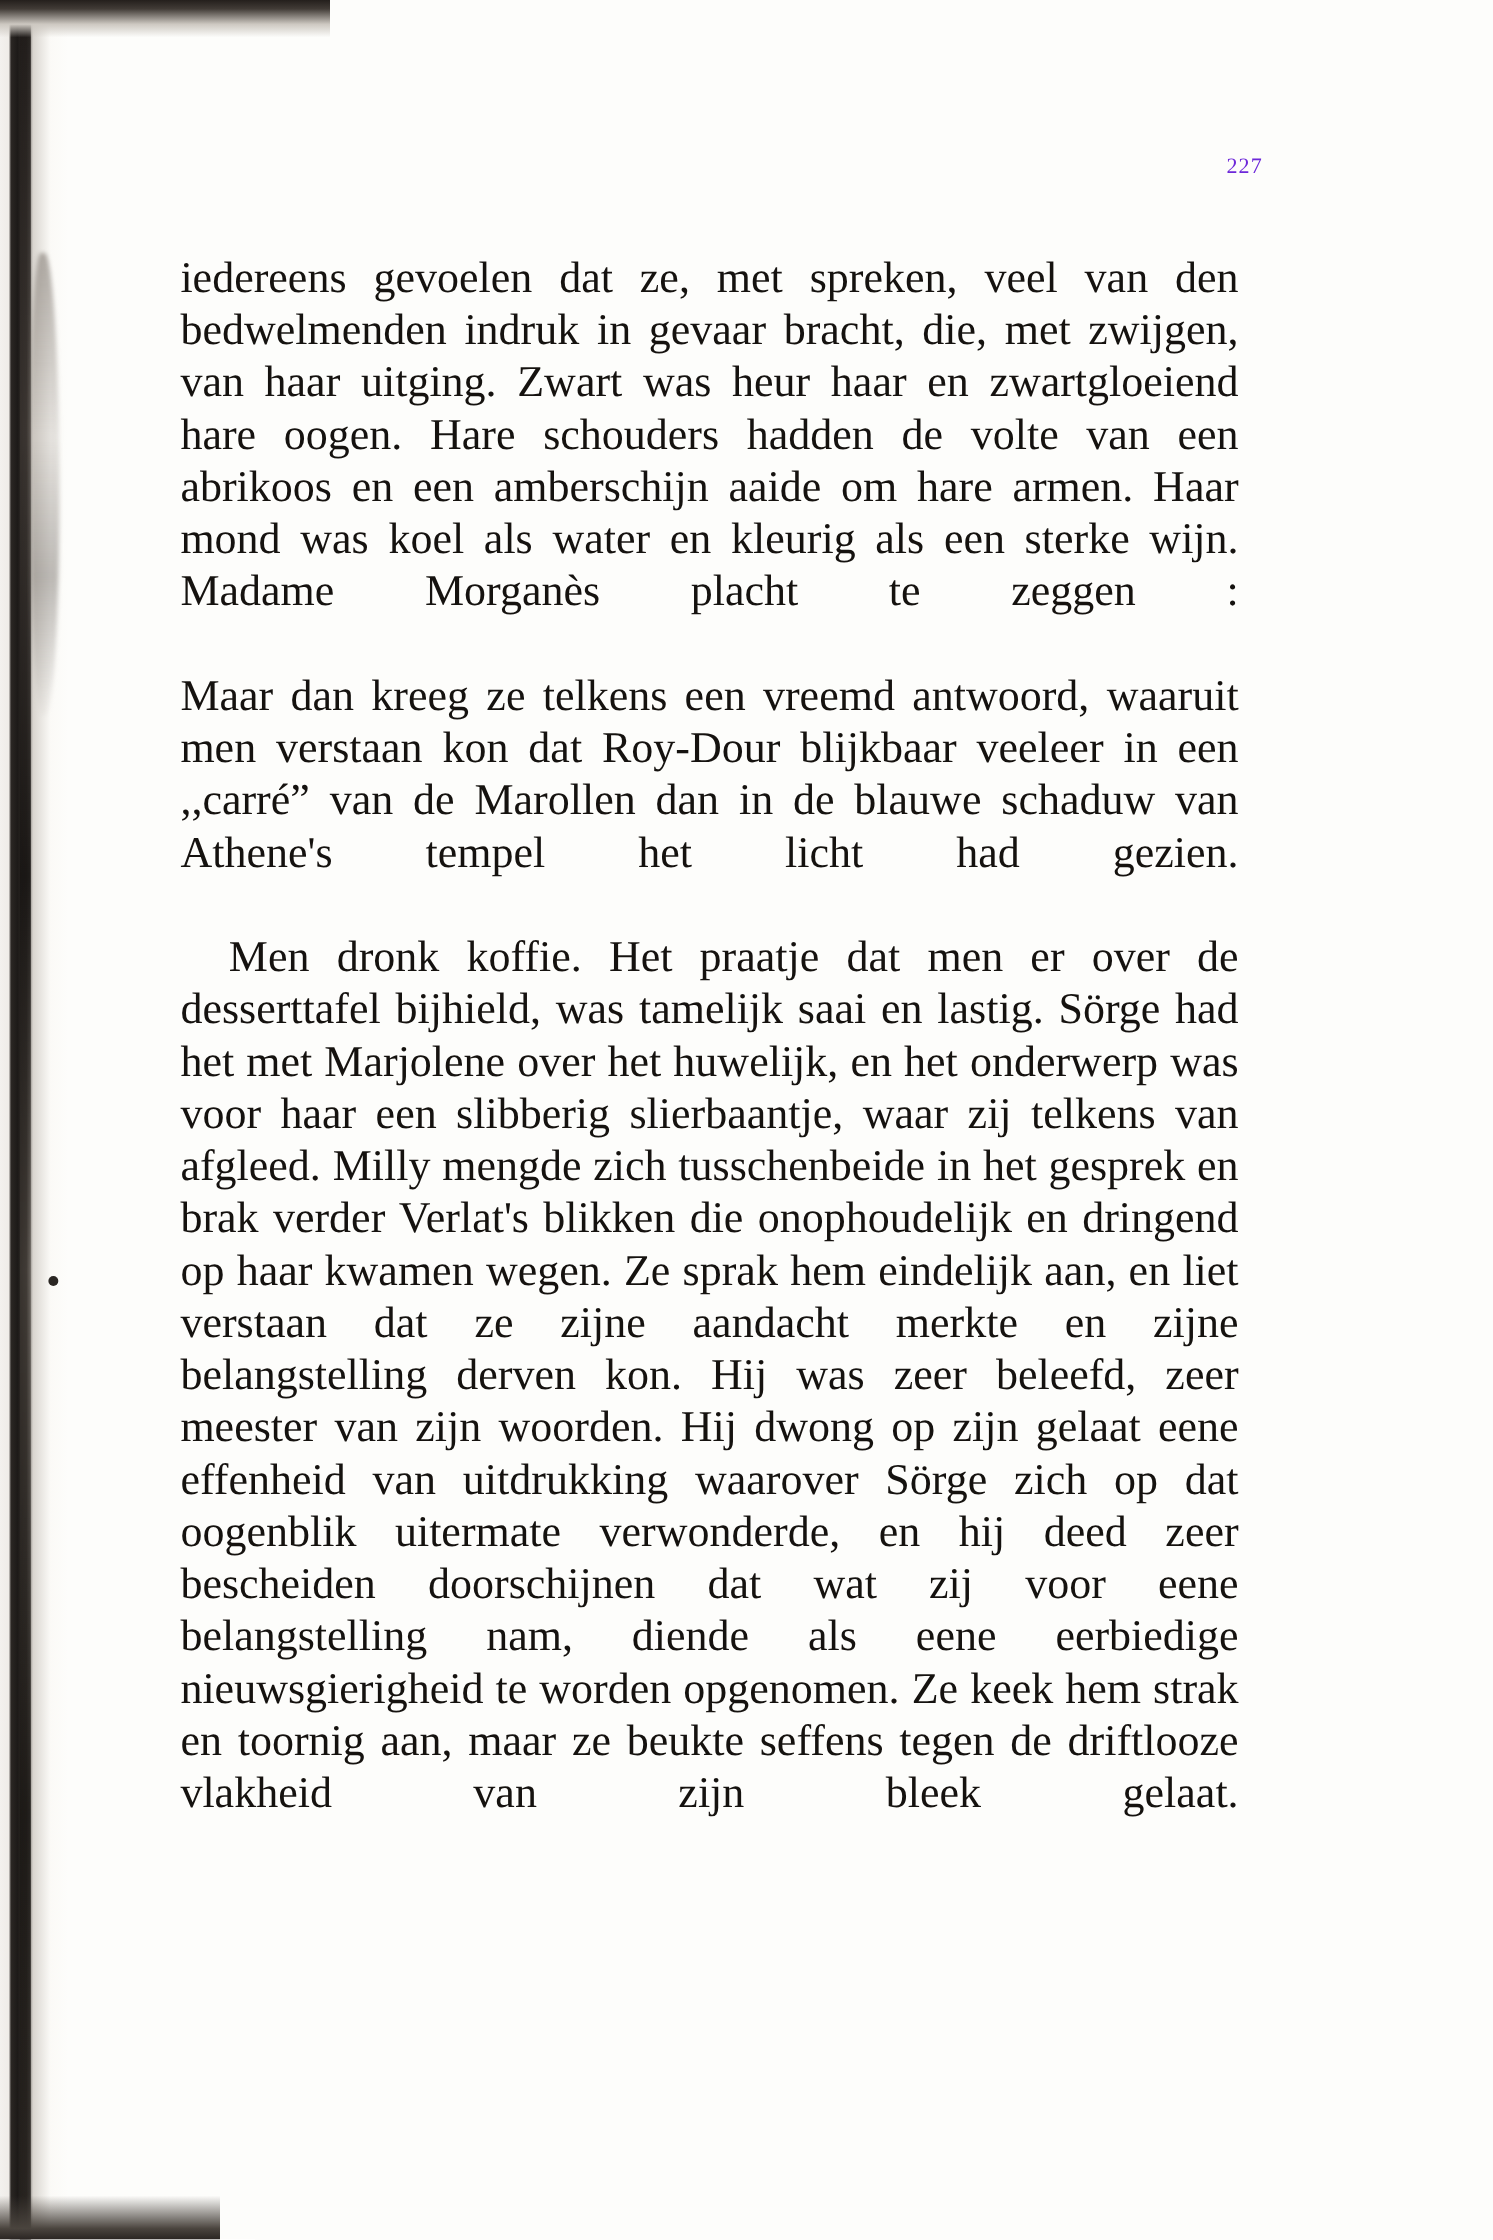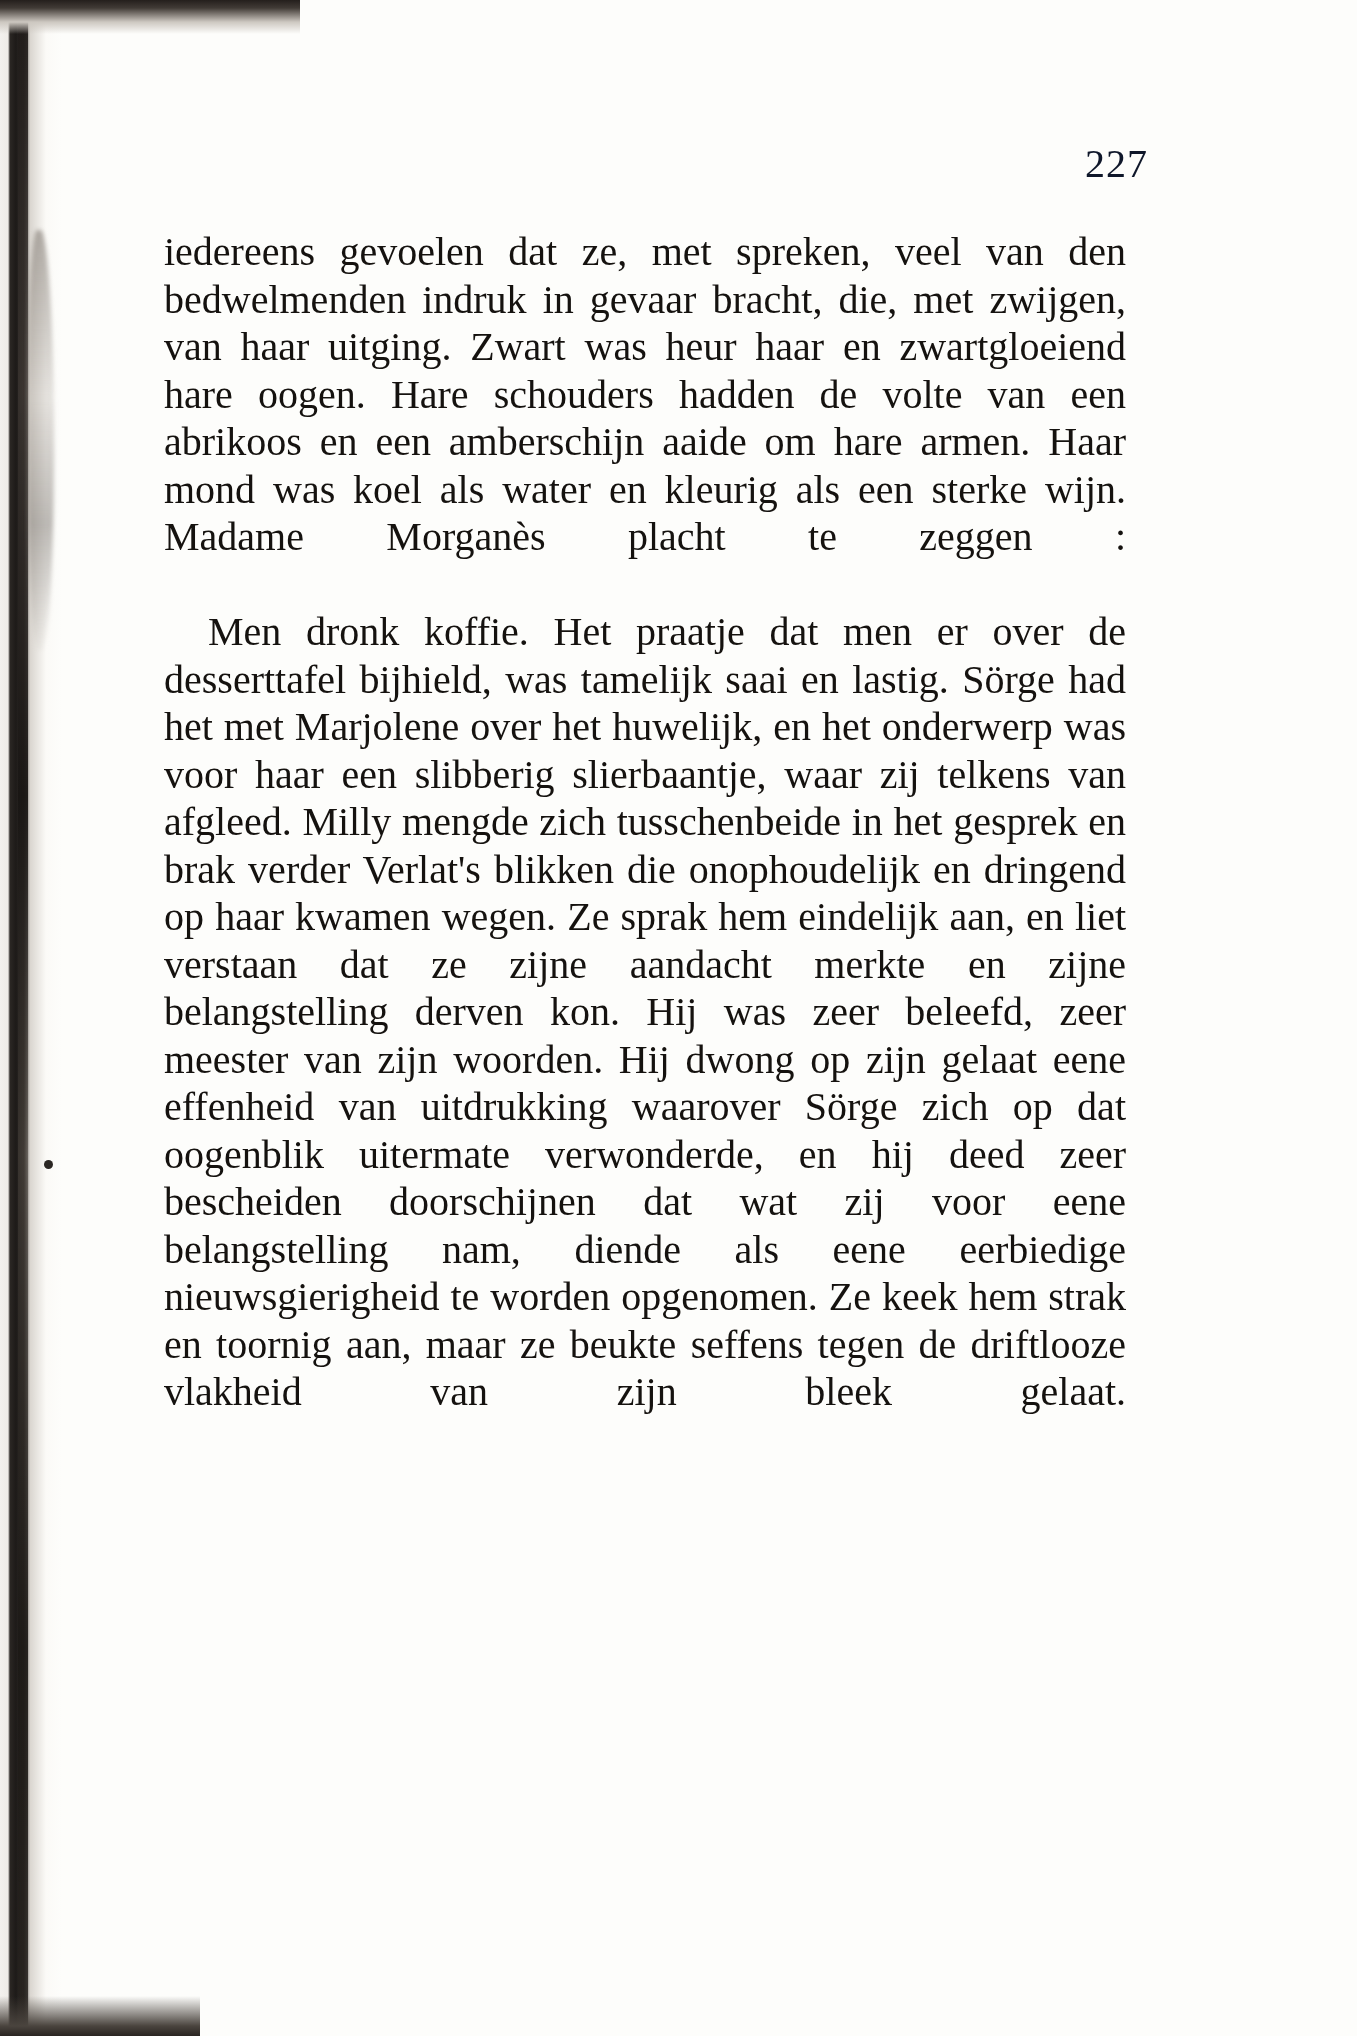--- a/index.html
+++ b/index.html
@@ -91,23 +91,23 @@
     left: 164px;
     top: 0;
     width: 1000px;
     height: 100%;
   }
 
   .folio {
     position: absolute;
     right: 16px;
     top: 140px;
-    font-size: 40px;
+    font-size: 20px;
     letter-spacing: 1px;
-    color: #0f172a;
+    color: #6d28d9;
     font-family: "Liberation Serif", serif;
   }
 
   .body-text {
     position: absolute;
     left: 0;
     top: 228px;
     width: 962px;
     font-size: 40px;
     line-height: 47.5px;
@@ -142,17 +142,18 @@
   <div class="scan-edge-bottom"></div>
   <div class="gutter-smudge"></div>
   <div class="gutter-speck"></div>
 
   <div class="content">
 
     <div class="folio">227</div>
 
     <div class="body-text">
       <p class="just-all">iedereens gevoelen dat ze, met spreken, veel van den bedwelmenden indruk in gevaar bracht, die, met zwijgen, van haar uitging. Zwart was heur haar en zwartgloeiend hare oogen. Hare schouders hadden de volte van een abrikoos en een amberschijn aaide om hare armen. Haar mond was koel als water en kleurig als een sterke wijn. Madame Morganès placht te zeggen :</p>
+      <p class="just-all">Maar dan kreeg ze telkens een vreemd antwoord, waaruit men verstaan kon dat  Roy-Dour blijkbaar veeleer in een ,,carré” van de Marollen dan in de blauwe schaduw van Athene's tempel het licht had gezien.</p>
       <p class="indent just-all">Men dronk koffie. Het praatje dat men er over de desserttafel bijhield, was tamelijk saai en lastig. Sörge had het met Marjolene over het huwelijk, en het onderwerp was voor haar een slibberig slierbaantje, waar zij telkens van afgleed. Milly mengde zich tusschenbeide in het gesprek en brak verder Verlat's blikken die onophoudelijk en dringend op haar kwamen wegen. Ze sprak hem eindelijk aan, en liet verstaan dat ze zijne aandacht merkte en zijne belangstelling derven kon. Hij was zeer beleefd, zeer meester van zijn woorden. Hij dwong op zijn gelaat eene effenheid van uitdrukking waarover Sörge zich op dat oogenblik uitermate verwonderde, en hij deed zeer bescheiden doorschijnen dat wat zij voor eene belangstelling nam, diende als eene eerbiedige nieuwsgierigheid te worden opgenomen. Ze keek hem strak en toornig aan, maar ze beukte seffens tegen de driftlooze vlakheid van zijn bleek gelaat.</p>
     </div>
 
   </div>
 </div>
 
 </body></html>

